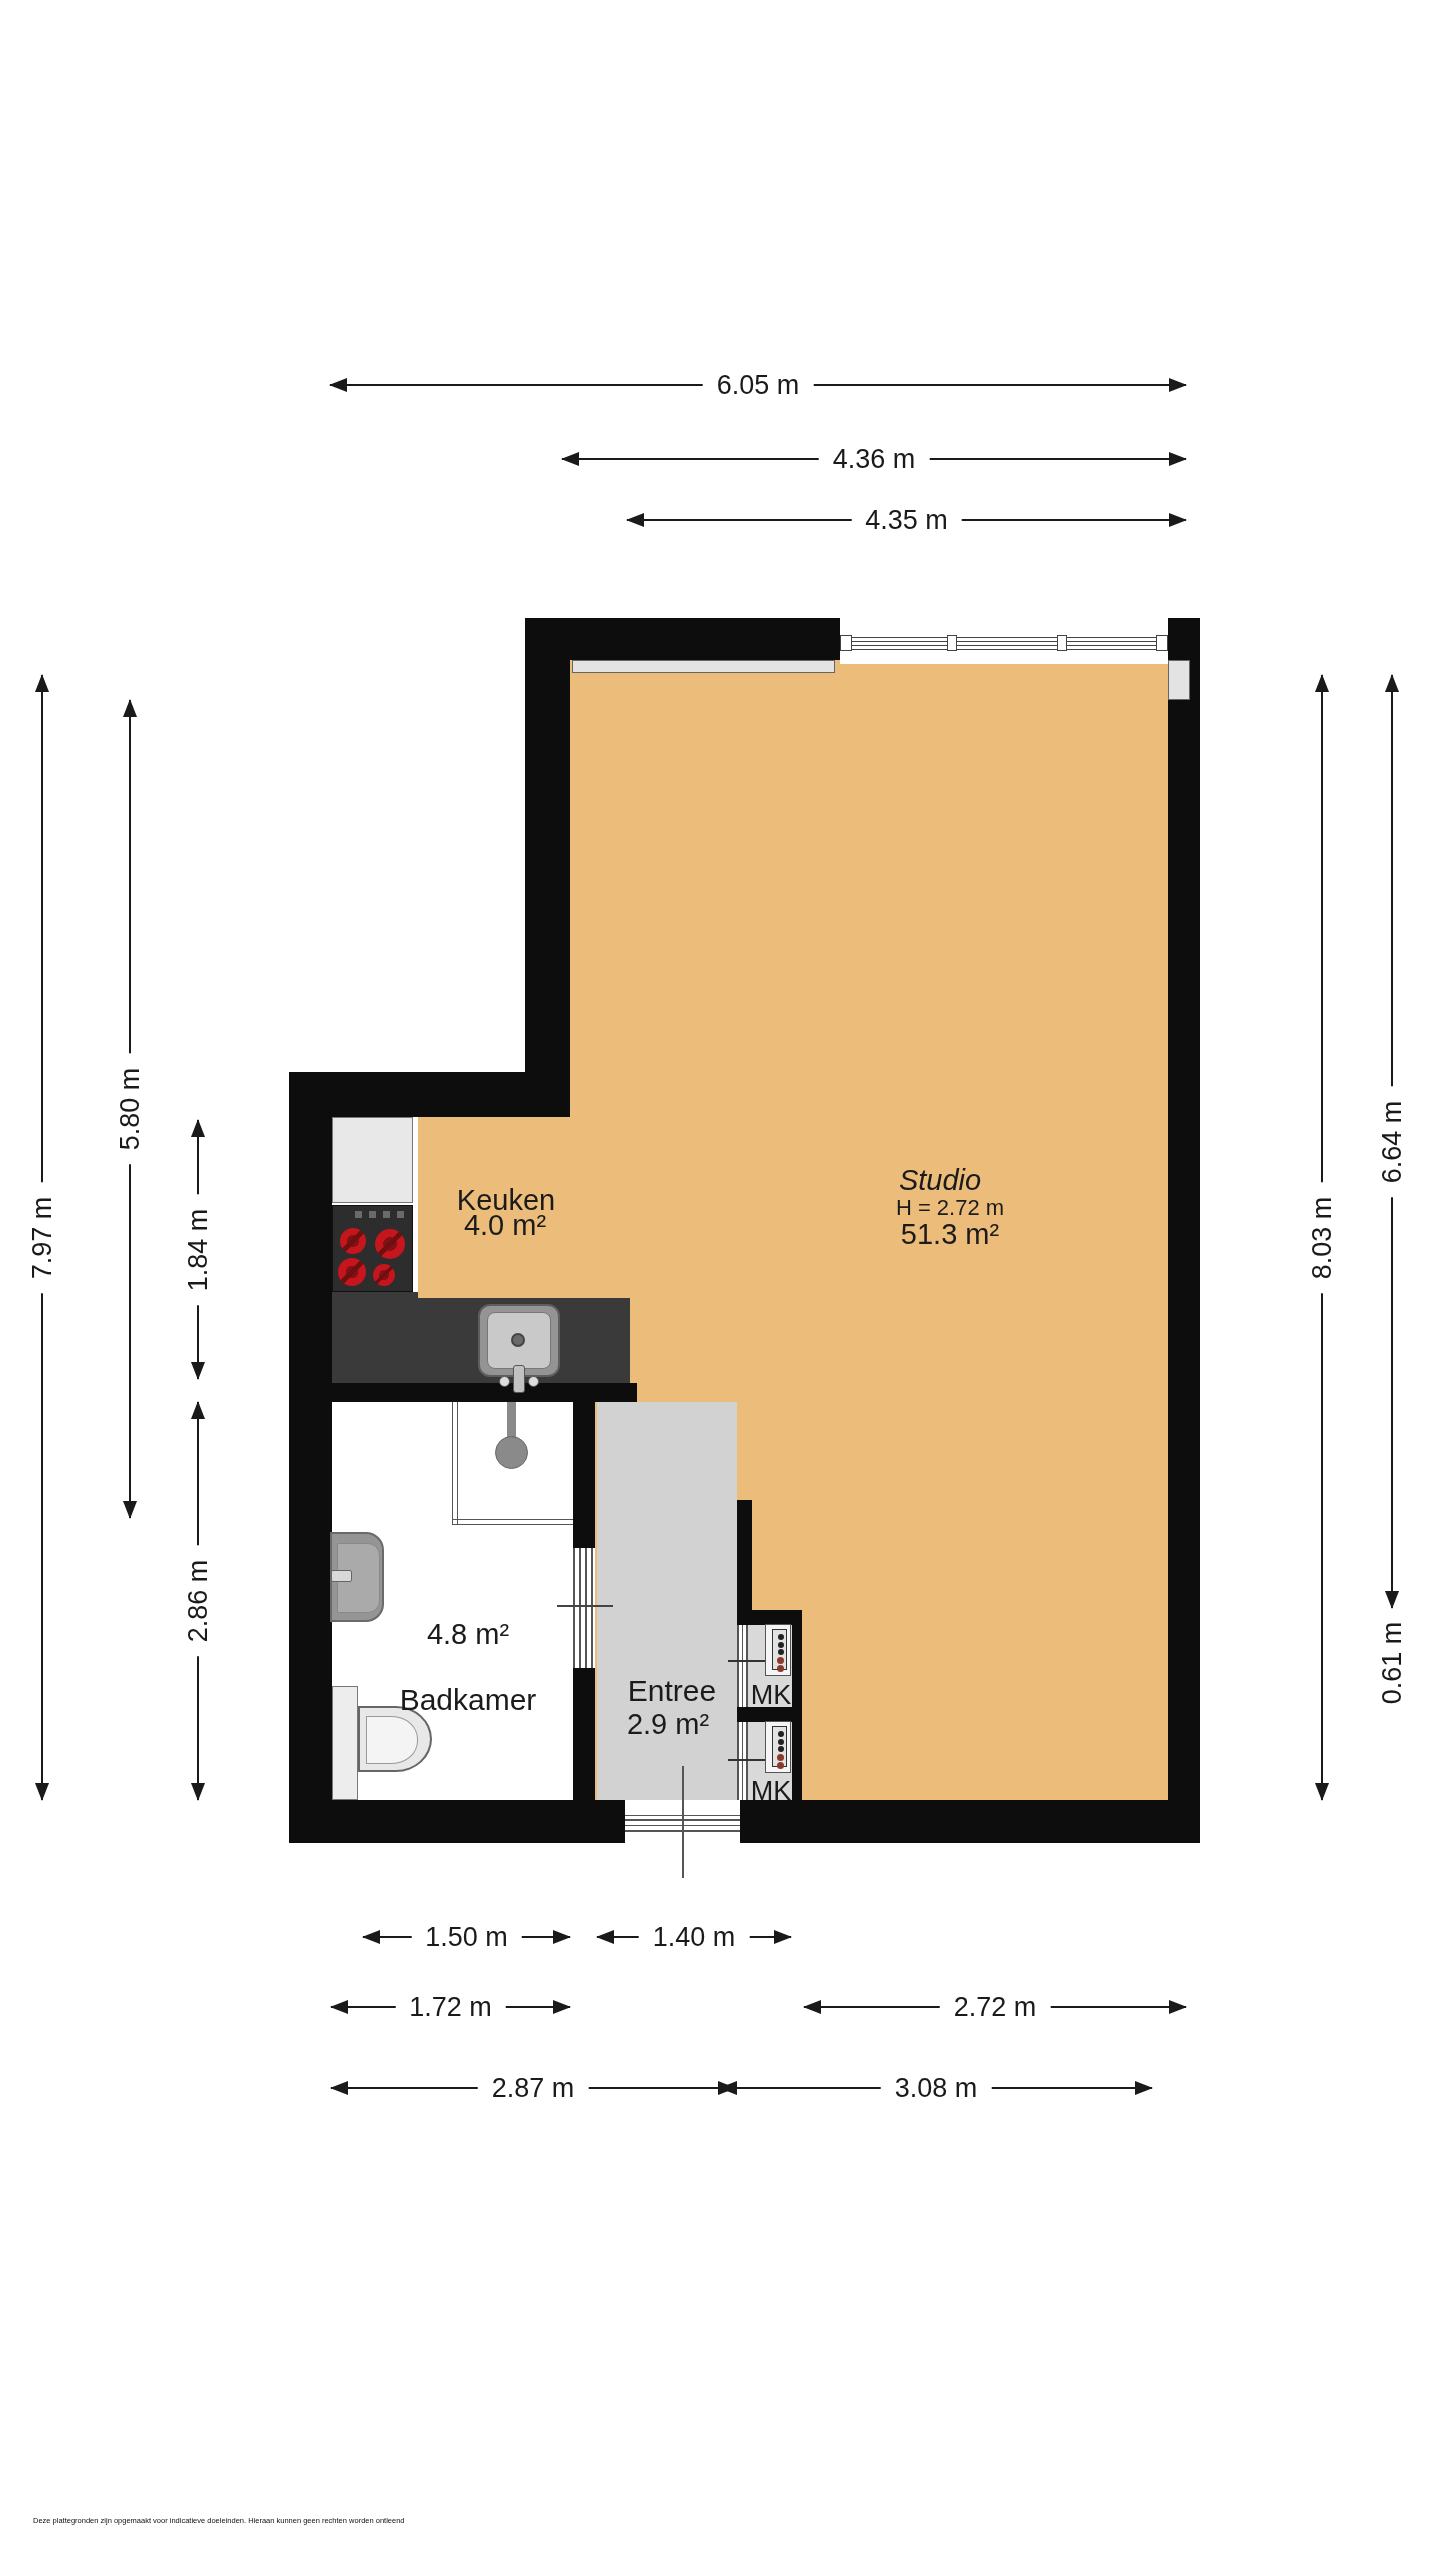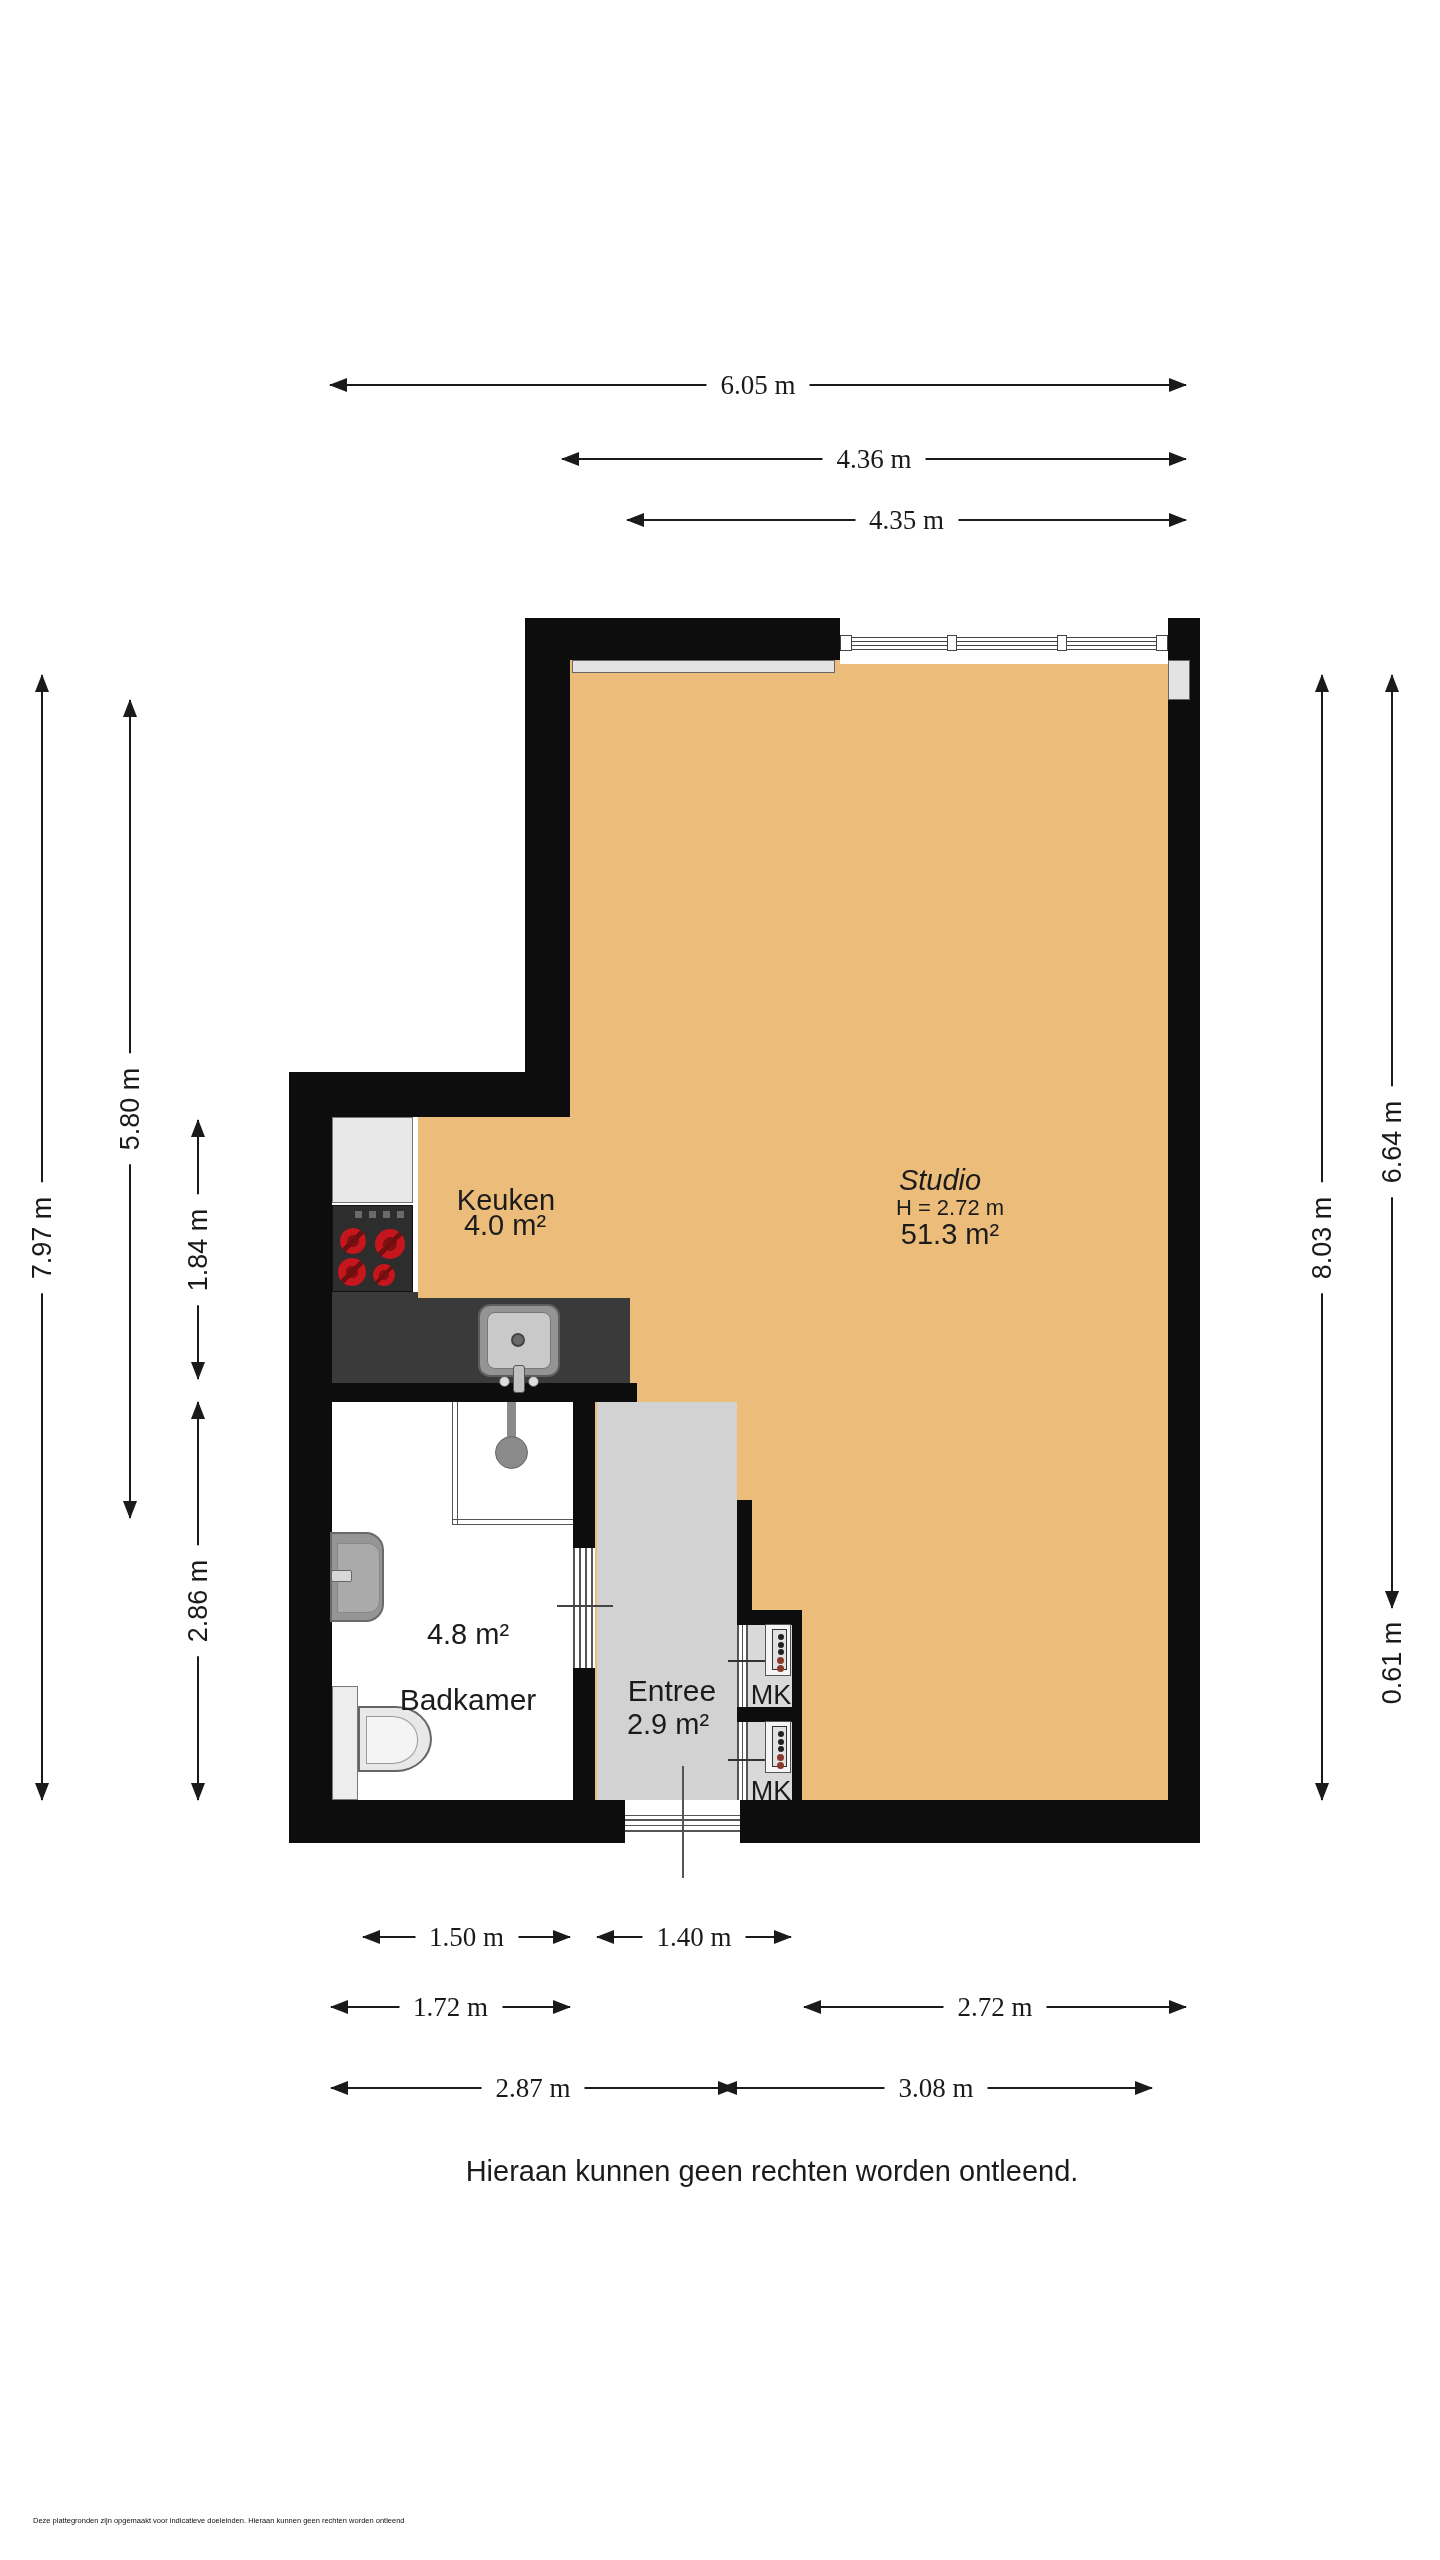--- a/index.html
+++ b/index.html
@@ -3,21 +3,21 @@
 <meta charset="utf-8">
 <style>
   html,body{margin:0;padding:0;background:#fff;}
   #canvas{position:relative;width:1440px;height:2560px;background:#ffffff;
     font-family:"Liberation Sans",sans-serif;color:#1a1a1a;overflow:hidden;}
   .abs{position:absolute;}
   .wall{position:absolute;background:#0d0d0d;}
   .lbl{position:absolute;transform:translate(-50%,-50%);white-space:nowrap;
     font-size:29px;color:#1b1b1b;text-align:center;}
   
-  .hdim{position:absolute;height:2px;background:#1a1a1a;font-family:Liberation Serif, serif;}
+  .hdim{position:absolute;height:2px;background:#1a1a1a;}
   .hdim .ah-l{position:absolute;left:-1px;top:-6px;width:0;height:0;
     border-top:7px solid transparent;border-bottom:7px solid transparent;border-right:18px solid #1a1a1a;}
   .hdim .ah-r{position:absolute;right:-1px;top:-6px;width:0;height:0;
     border-top:7px solid transparent;border-bottom:7px solid transparent;border-left:18px solid #1a1a1a;}
   .hdim .dlbl{position:absolute;left:50%;top:50%;transform:translate(-50%,-50%);
     background:#fff;padding:0 14px;font-size:27px;white-space:nowrap;}
   .vdim{position:absolute;width:2px;background:#1a1a1a;}
   .vdim .ah-u{position:absolute;top:-1px;left:-6px;width:0;height:0;
     border-left:7px solid transparent;border-right:7px solid transparent;border-bottom:18px solid #1a1a1a;}
   .vdim .ah-d{position:absolute;bottom:-1px;left:-6px;width:0;height:0;
@@ -210,17 +210,16 @@
     <div class="ah-l"></div>
     <div class="ah-r"></div>
     <span class="dlbl">2.87 m</span>
   </div>
   <div class="hdim" style="left:720px;top:2087px;width:432px;text-align:center;">
     <div class="ah-l"></div>
     <div class="ah-r"></div>
     <span class="dlbl">3.08 m</span>
   </div>
 
-  <div class="lbl" style="left:772px;top:2171px;font-size:29px;">Hieraan kunnen geen rechten worden ontleend.</div>
 
   <div class="abs" style="left:33px;top:2516px;font-size:7.5px;font-weight:normal;color:#111;">Deze plattegronden zijn opgemaakt voor indicatieve doeleinden. Hieraan kunnen geen rechten worden ontleend</div>
 
 </div>
 
 </body></html>

